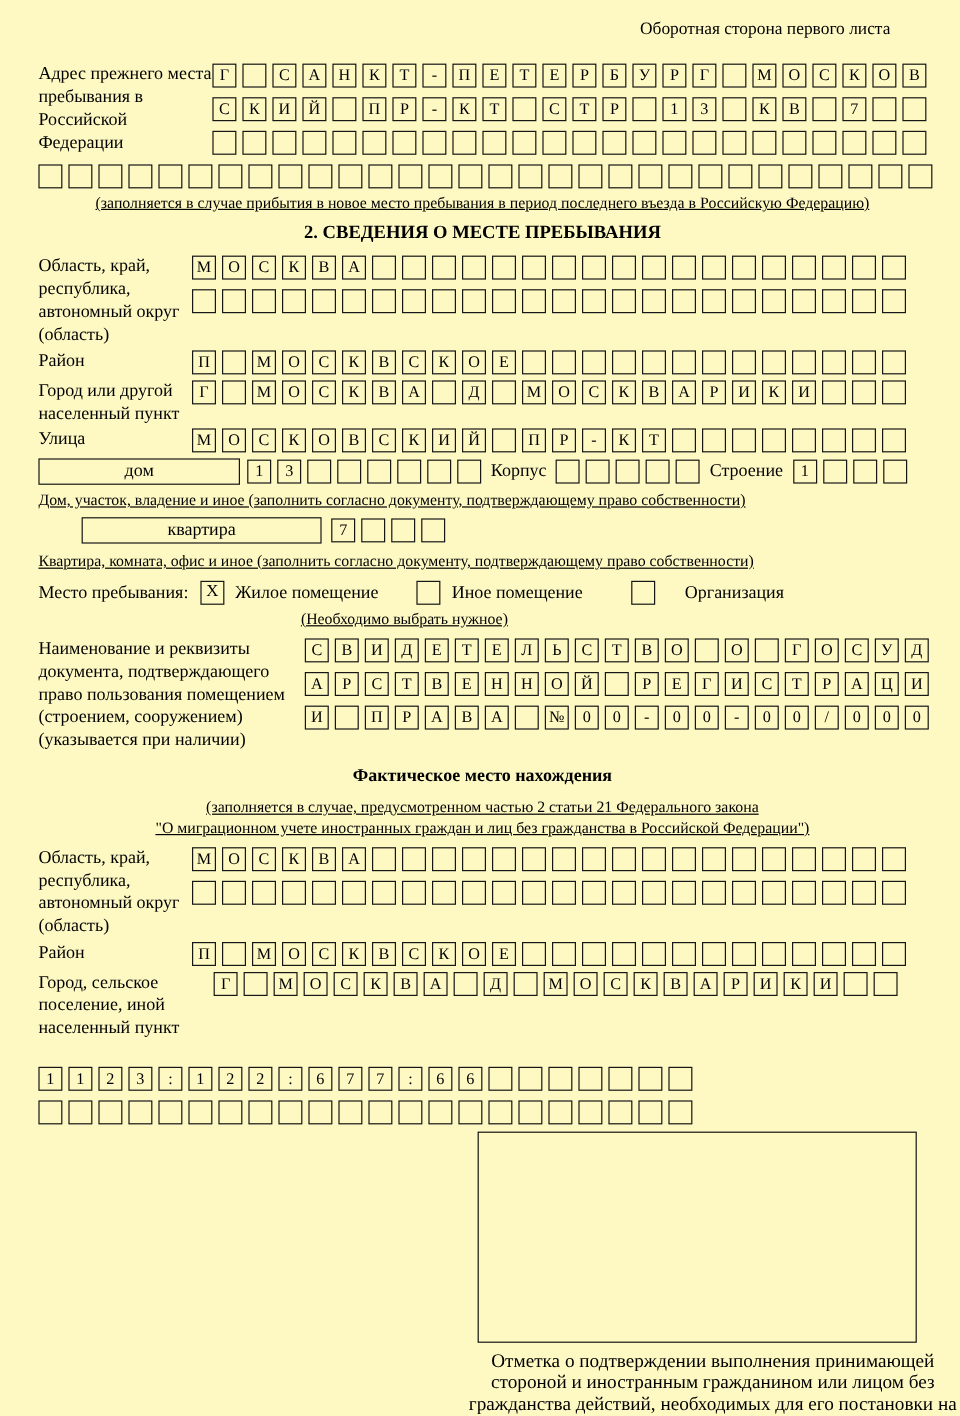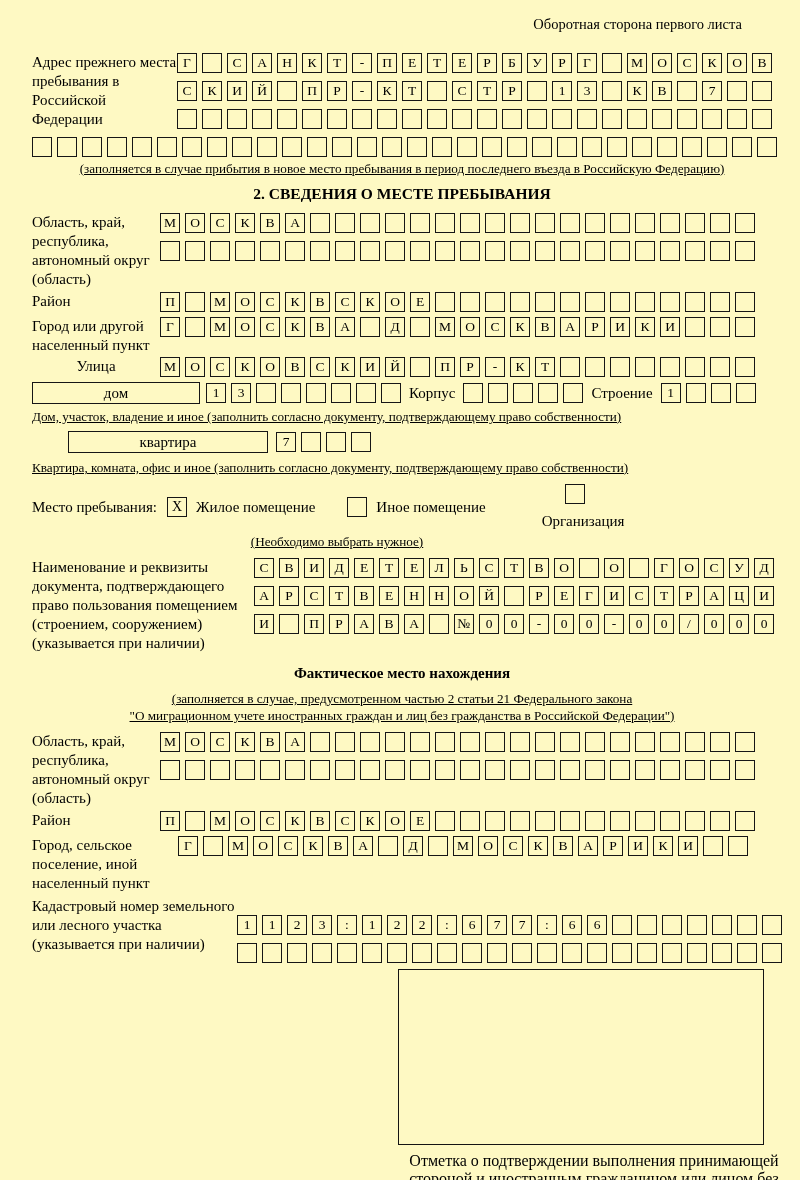--- a/index.html
+++ b/index.html
@@ -273,21 +273,21 @@
         <span class="cbox">Р</span>
         <span class="cbox">И</span>
         <span class="cbox">К</span>
         <span class="cbox">И</span>
         <span class="cbox"></span>
         <span class="cbox"></span>
         <span class="cbox"></span>
       </div>
   </div>
 
-  <div class="frow" style="margin-top:0px;text-align:center;">
+  <div class="frow" style="margin-top:0px;">
     <div class="flabel" style="width:128px;">Улица</div>
     <div class="boxes">
         <span class="cbox">М</span>
         <span class="cbox">О</span>
         <span class="cbox">С</span>
         <span class="cbox">К</span>
         <span class="cbox">О</span>
         <span class="cbox">В</span>
         <span class="cbox">С</span>
         <span class="cbox">К</span>
@@ -354,21 +354,21 @@
   <div class="frow" style="margin-top:8px;align-items:center;">
     <div class="flabel" style="margin-right:10px;">Место пребывания:</div>
     <div class="opt">
       <div class="check">X</div>
       <div class="opt-label">Жилое помещение</div>
     </div>
     <div class="opt" style="margin-left:32px;">
       <div class="check"></div>
       <div class="opt-label">Иное помещение</div>
     </div>
-    <div class="opt" style="margin-left:40px;flex-direction:column;">
+    <div class="opt" style="margin-left:40px;">
       <div class="check"></div>
       <div class="opt-label" style="margin-left:16px;">Организация</div>
     </div>
   </div>
   <div class="caption" style="margin:3px 0 0 140px;width:330px;text-align:center;">(Необходимо выбрать нужное)</div>
 
   <div class="frow" style="margin-top:8px;">
     <div class="flabel" style="width:222px;">Наименование и реквизиты документа, подтверждающего право пользования помещением (строением, сооружением) (указывается при наличии)</div>
     <div class="boxcol">
       <div class="boxes">
@@ -558,21 +558,20 @@
         <span class="cbox">Р</span>
         <span class="cbox">И</span>
         <span class="cbox">К</span>
         <span class="cbox">И</span>
         <span class="cbox"></span>
         <span class="cbox"></span>
       </div>
   </div>
 
   <div class="frow" style="margin-top:4px;">
-    <div class="flabel" style="width:205px;">Кадастровый номер земельного или лесного участка (указывается при наличии)</div>
     <div class="boxcol" style="margin-top:18px;">
       <div class="boxes">
           <span class="cbox">1</span>
           <span class="cbox">1</span>
           <span class="cbox">2</span>
           <span class="cbox">3</span>
           <span class="cbox">:</span>
           <span class="cbox">1</span>
           <span class="cbox">2</span>
           <span class="cbox">2</span>

